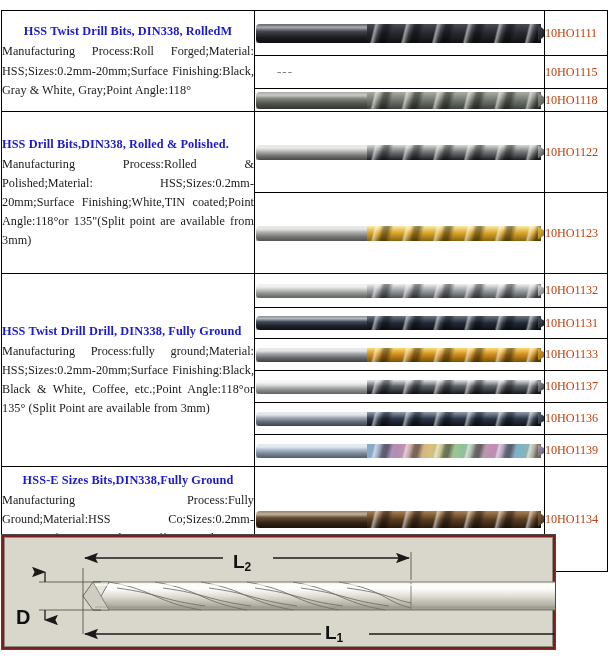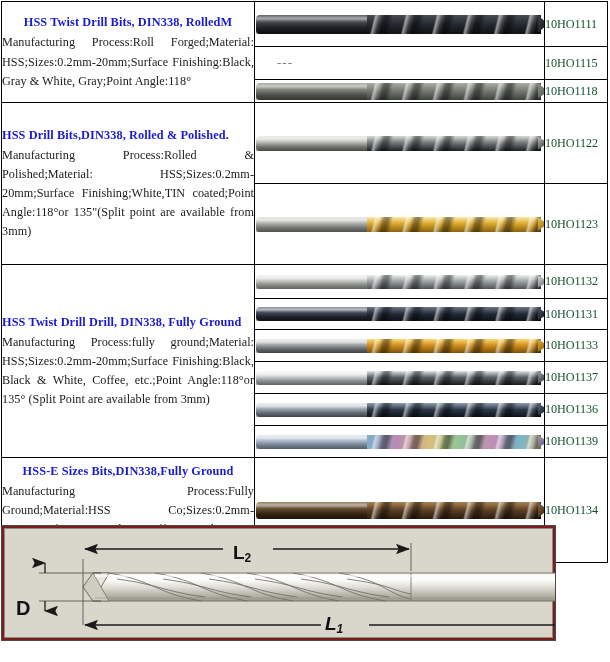--- a/index.html
+++ b/index.html
@@ -19,21 +19,21 @@
     width: 610px;
     height: 662px;
     position: relative;
     background: #ffffff;
     box-sizing: border-box;
   }
 
   
   .product-table {
     width: 560px;
-    margin: 1px 0 0 1px;
+    margin: 10px 0 0 1px;
     border-collapse: collapse;
     table-layout: fixed;
   }
   .product-table td {
     border: 1px solid #000000;
     padding: 0;
     vertical-align: middle;
     background: #ffffff;
   }
 
@@ -152,21 +152,21 @@
     color: #7a7a7a;
     letter-spacing: 1px;
     padding-left: 22px;
   }
 
   
   .code-cell {
     padding: 0 1px 0 2px;
     text-align: left;
     font-size: 12.2px;
-    color: #14532d;
+    color: #c2410c;
     white-space: nowrap;
     letter-spacing: -0.1px;
   }
 
   
   .diagram {
     position: absolute;
     left: 1px;
     top: 524px;
     width: 555px;
@@ -191,21 +191,21 @@
     letter-spacing: 0px;
   }
   .dim-label sub {
     font-size: 12px;
     vertical-align: baseline;
     position: relative;
     top: 3px;
     left: 0px;
   }
   .lbl-l2 { left: 228px; top: 13px; }
-  .lbl-l1 { left: 320px; top: 84px; font-style: italic; }
+  .lbl-l1 { left: 320px; top: 84px; }
   .lbl-d  { left: 11px;  top: 68px; font-size: 20px; }
 </style>
 </head>
 <body>
 
 <div class="page">
 
   <table class="product-table">
     <colgroup>
       <col class="col-desc">

